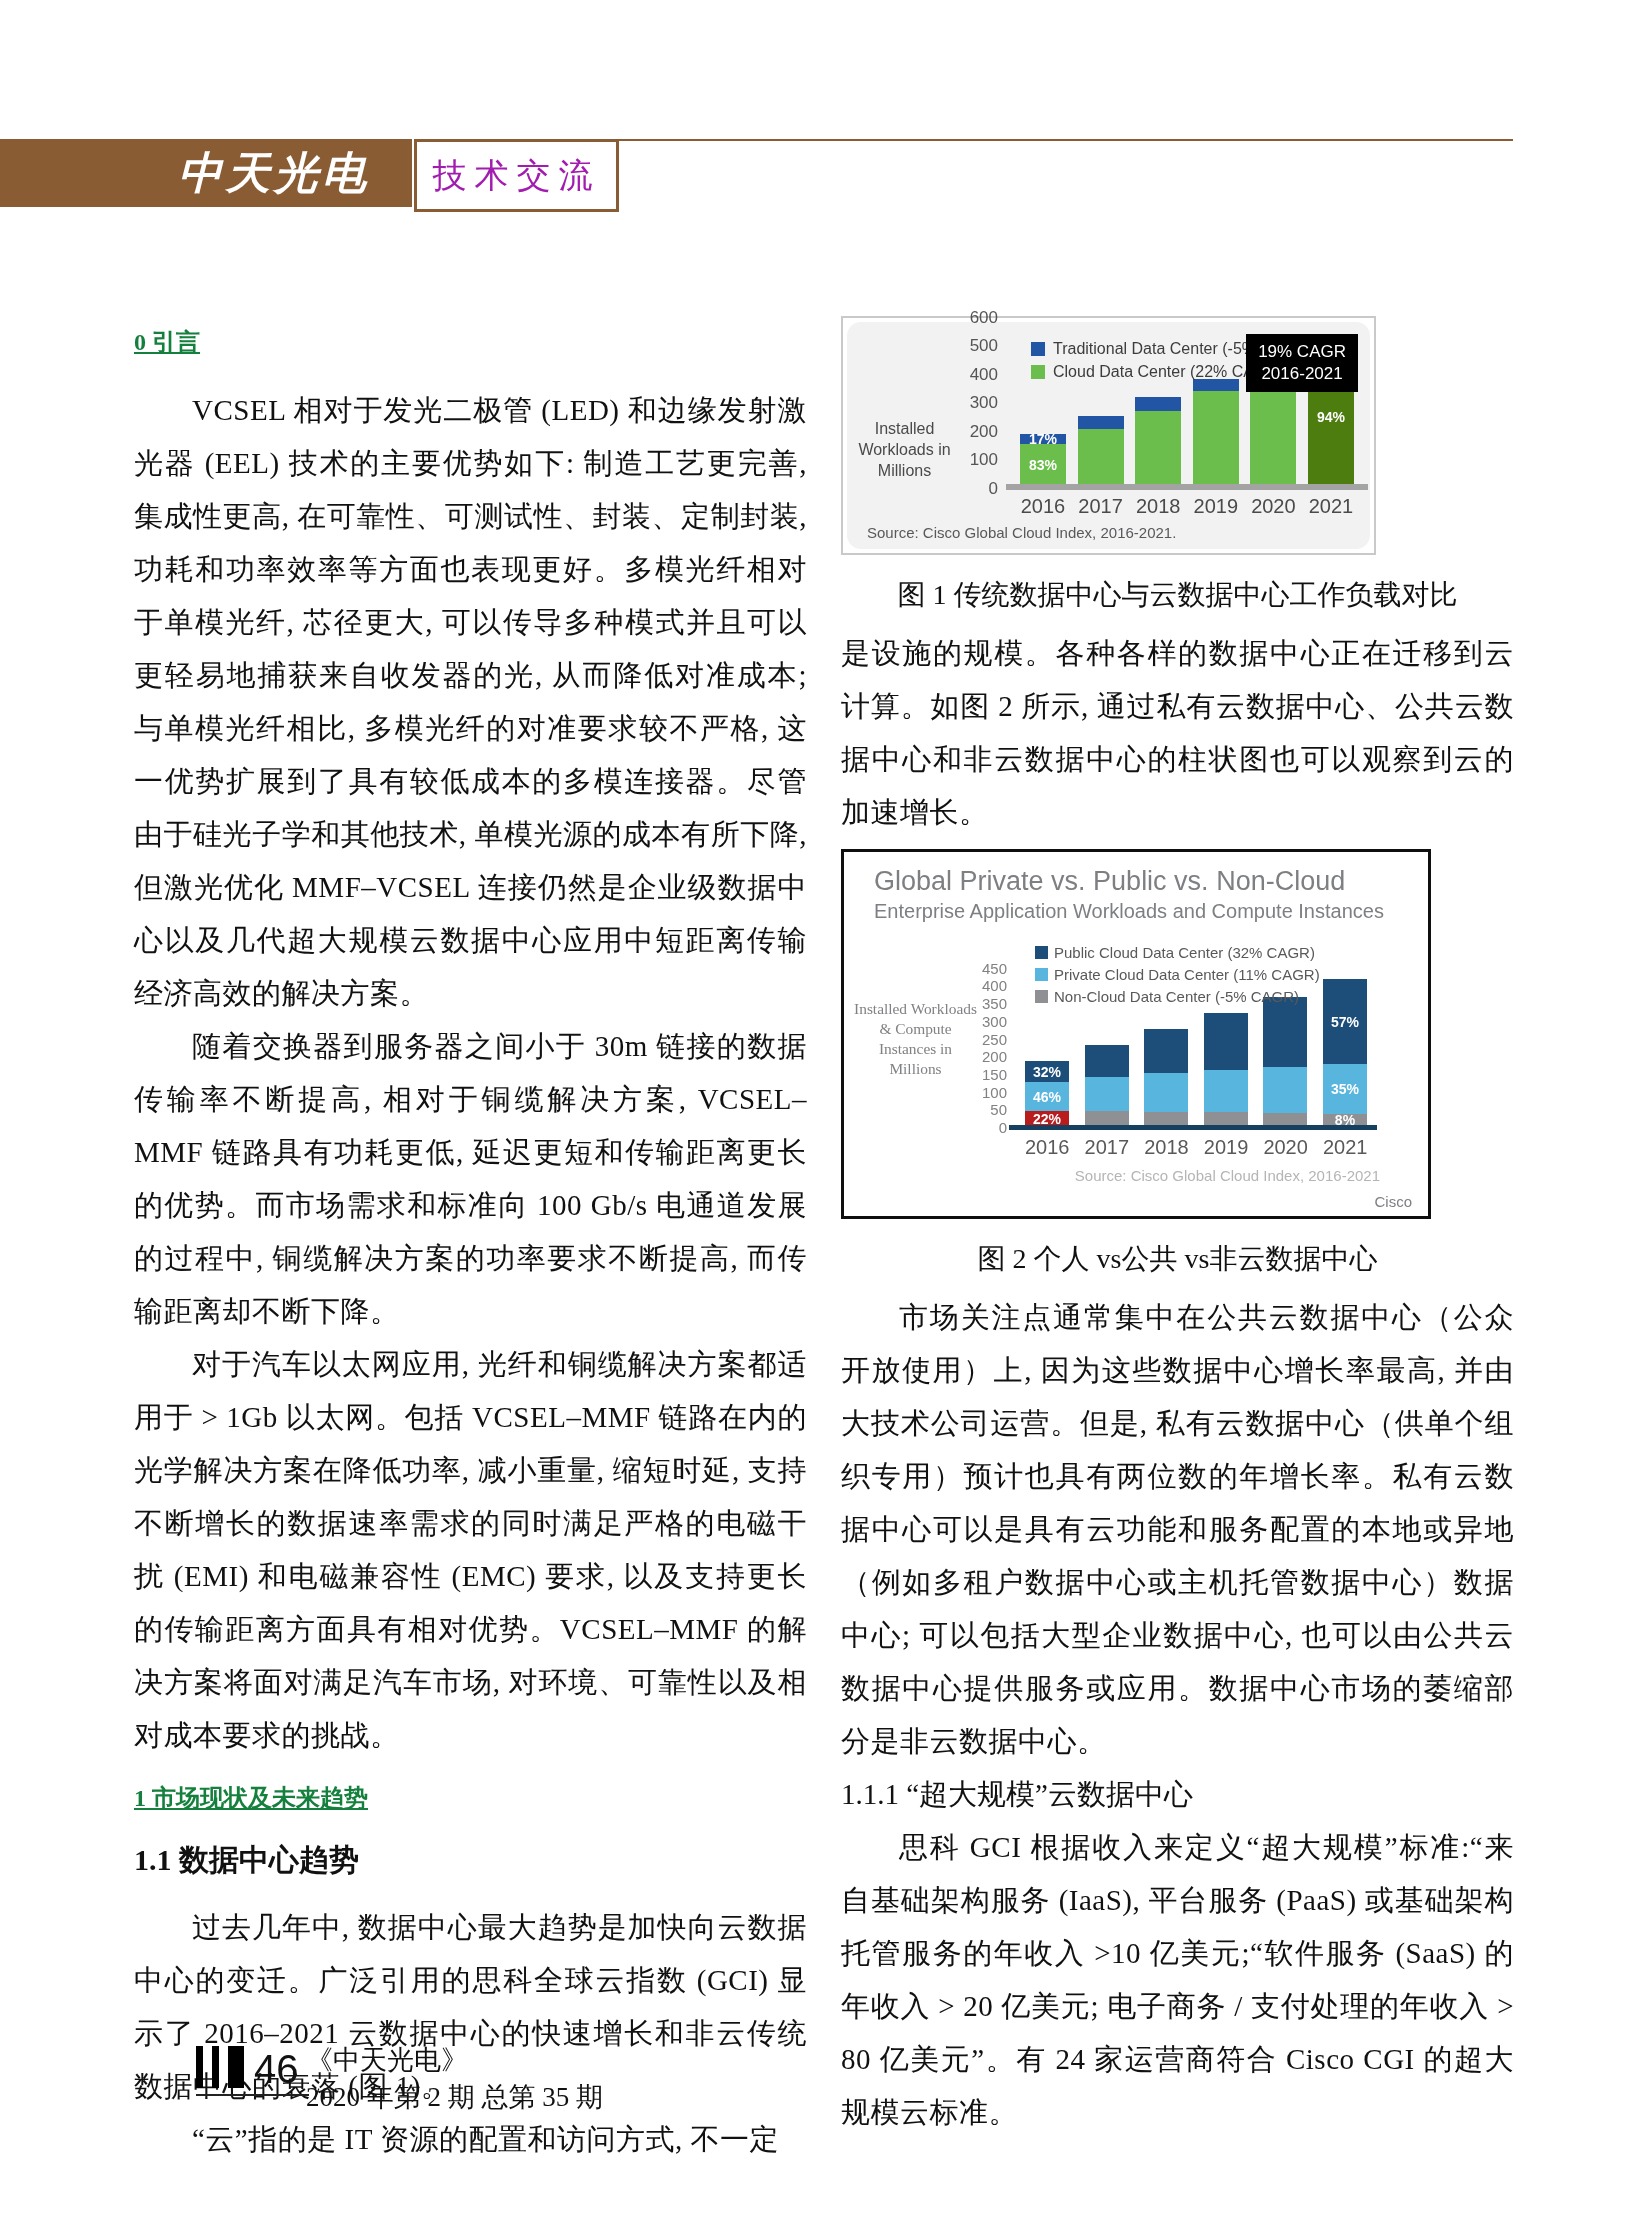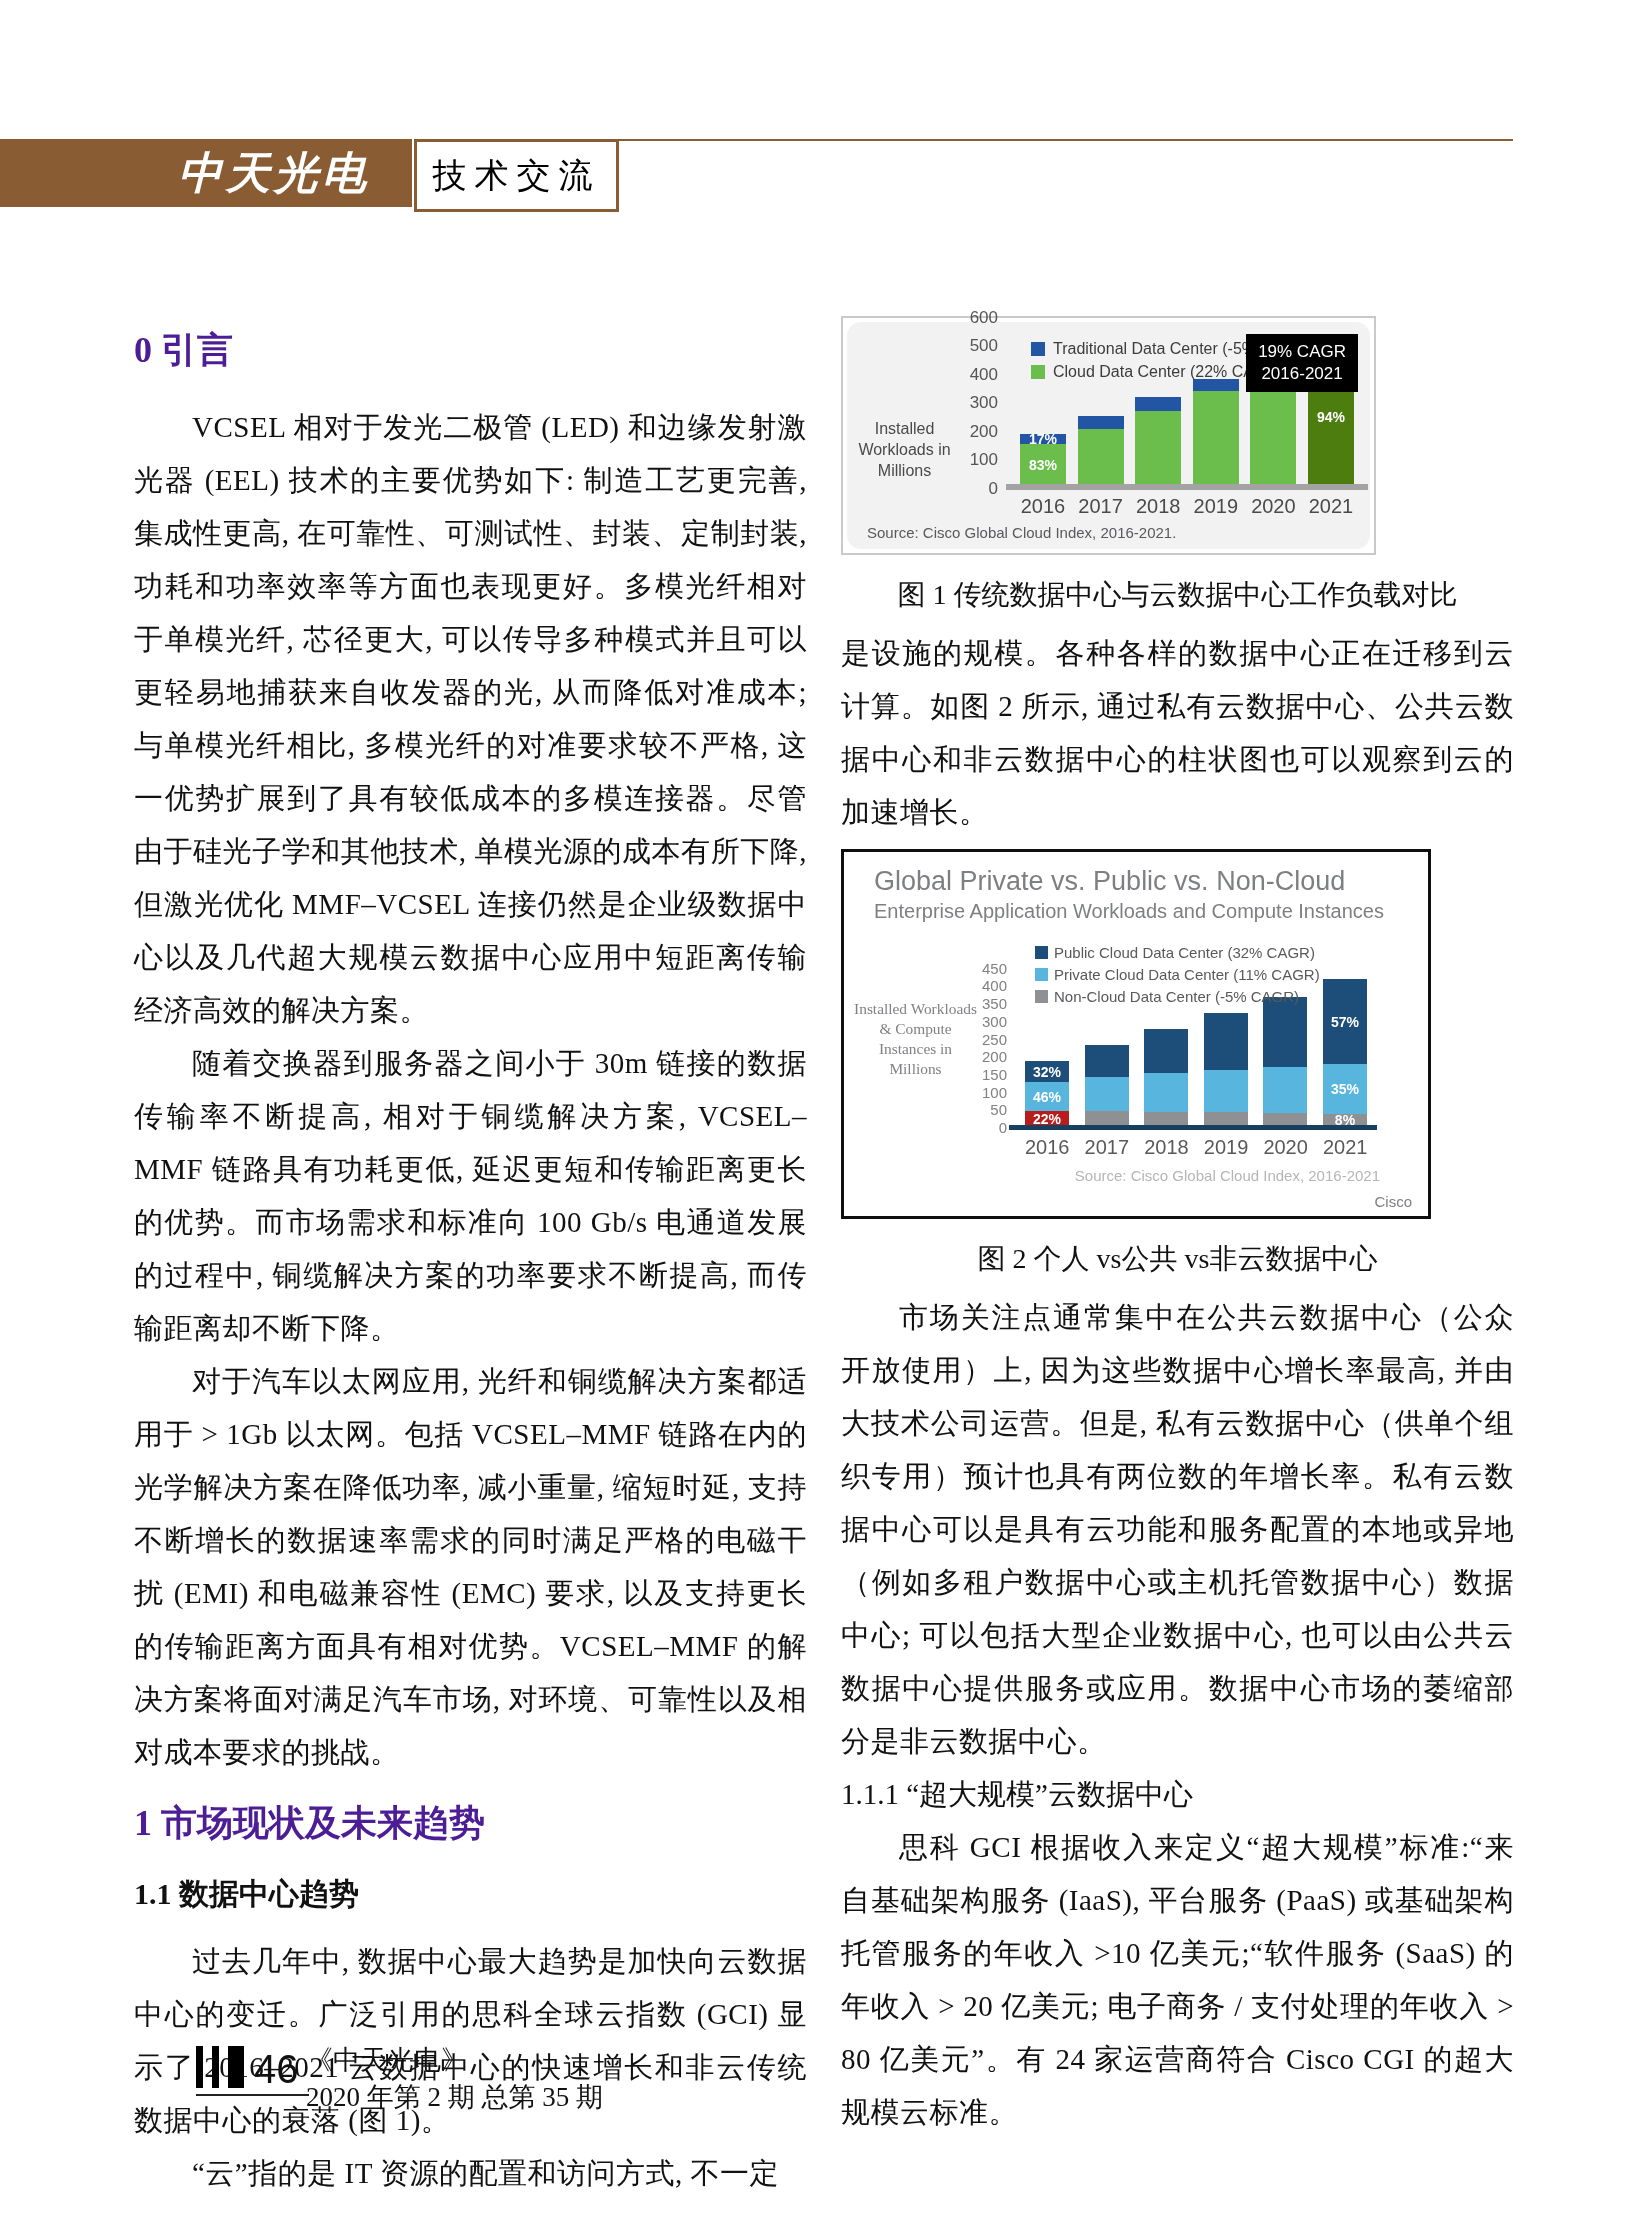--- a/index.html
+++ b/index.html
@@ -6,30 +6,30 @@
   .page{position:relative;width:1646px;height:2233px;background:#ffffff;margin:0 auto;
         font-family:"Liberation Serif","DejaVu Serif",serif;color:#111;overflow:hidden;}
 
   
   .header-bar{position:absolute;left:0;top:139px;width:412px;height:68px;background:#8a5c33;
               display:flex;align-items:center;justify-content:flex-end;padding-right:42px;box-sizing:border-box;}
   .header-logo{color:#fff;font-size:44px;font-weight:bold;font-style:italic;letter-spacing:4px;
                font-family:"DejaVu Serif",serif;}
   .header-tab{position:absolute;left:414px;top:139px;width:205px;height:73px;background:#fff;
               border:3px solid #8a5c33;box-sizing:border-box;display:flex;align-items:center;justify-content:center;
-              color:#000000;font-size:34px;letter-spacing:8px;font-family:"Liberation Sans",sans-serif;}
+              color:#a21caf;font-size:34px;letter-spacing:8px;font-family:"Liberation Sans",sans-serif;}
   .header-rule{position:absolute;left:617px;top:139px;width:896px;height:2px;background:#8a5c33;}
 
   
   .col{position:absolute;top:209px;width:673px;}
   .col-left{left:134px;}
   .col-right{left:841px;}
   .para{font-size:29px;line-height:53px;text-align:justify;margin:0;letter-spacing:0.5px;}
   .indent{text-indent:2em;}
-  .h-brown{color:#4c1d95;font-size:36px;font-weight:bold;margin:0 0 26px 0;}
+  .h-brown{color:#15803d;font-size:24px;font-weight:bold;margin:0 0 26px 0;text-decoration:underline;}
   .h-brown.first{margin-top:117px;}
   .h-bold{font-size:30px;font-weight:bold;margin:14px 0 20px 0;}
   .h-plain{font-size:29px;font-weight:normal;margin:0;line-height:53px;}
   .caption{font-size:28px;text-align:center;margin:20px 0 12px 0;line-height:40px;}
 
   
   .fig1-box{margin-top:107px;width:535px;height:239px;border:2px solid #c9c9c9;background:#fff;
             box-sizing:border-box;padding:4px;}
   .fig1-panel{position:relative;width:100%;height:100%;background:#f2f2f3;border-radius:14px;
               font-family:"Liberation Sans",sans-serif;}

